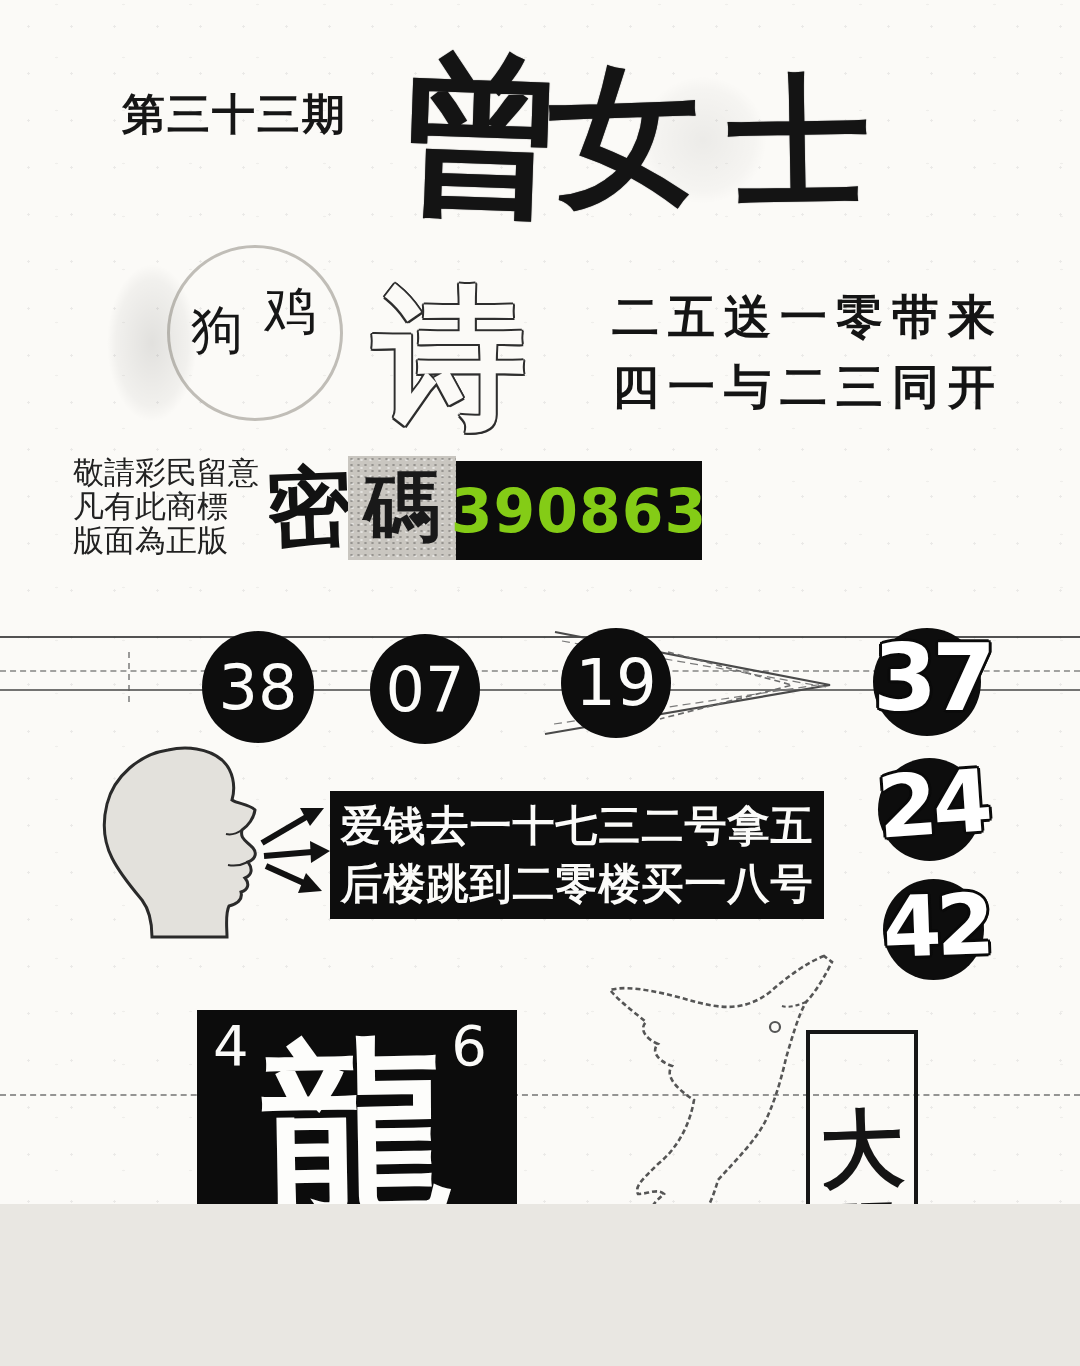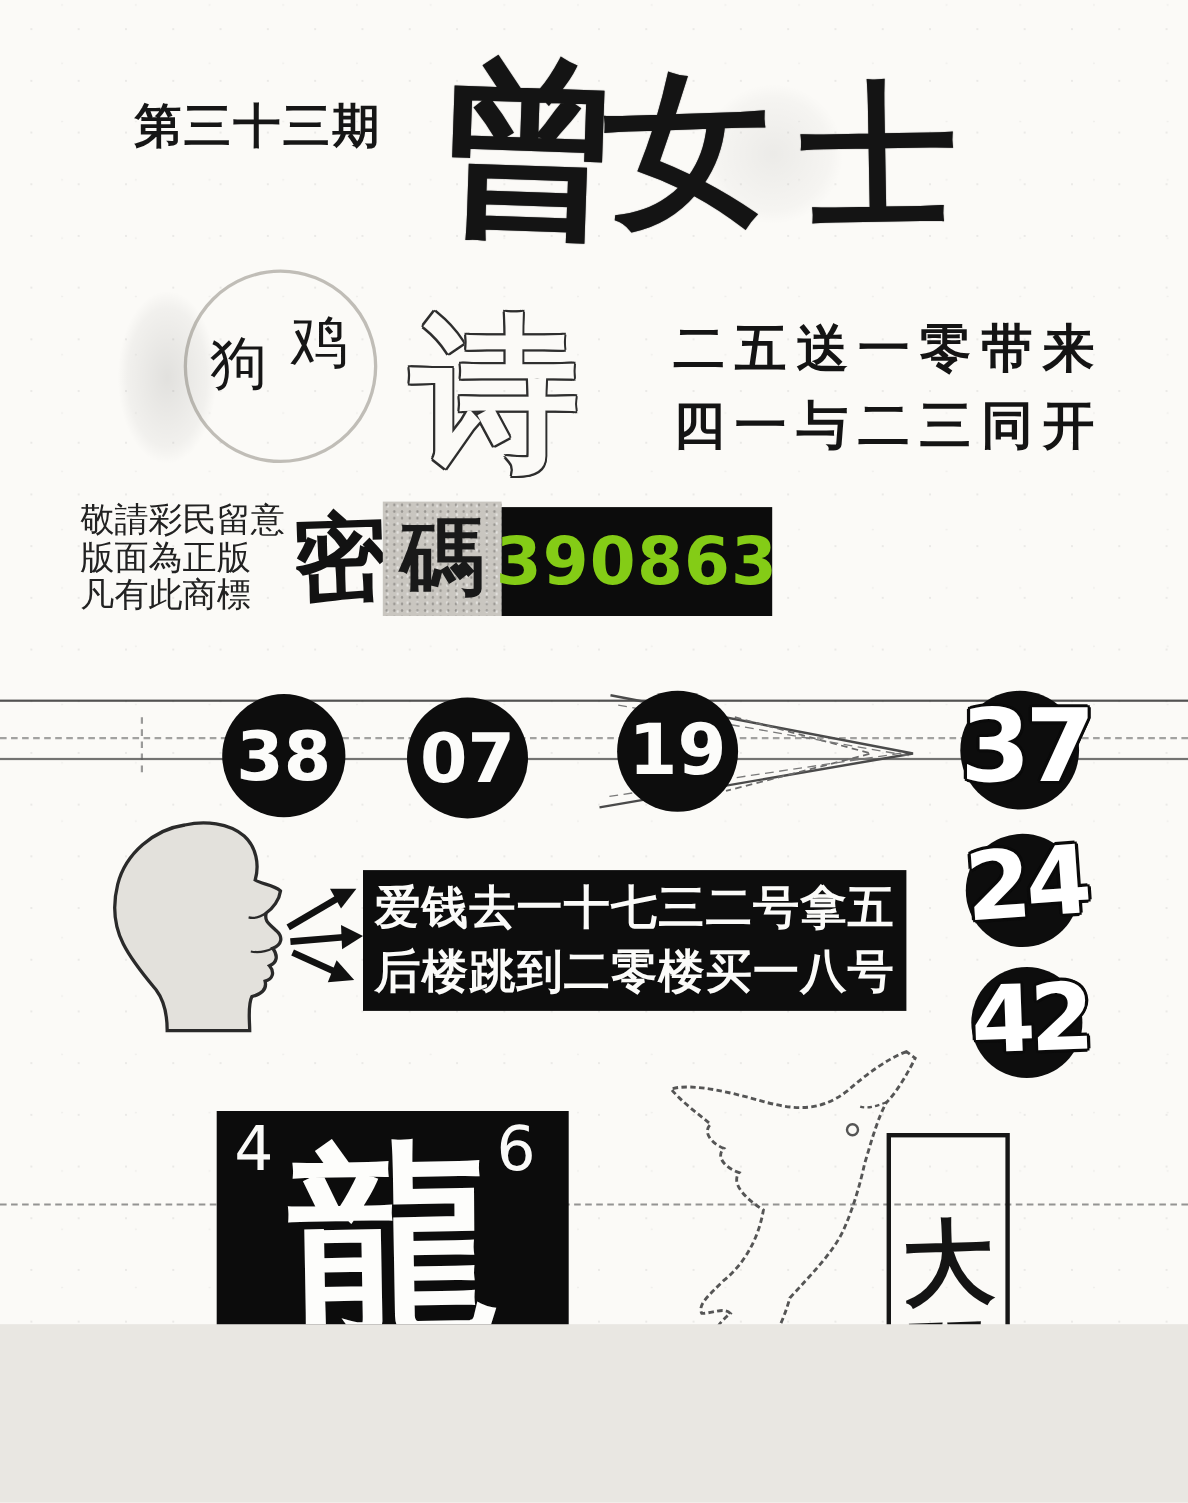--- a/index.html
+++ b/index.html
@@ -56,21 +56,21 @@
   
   .hline{left:0;width:1080px;}
   .l1{top:636px;height:2px;background:rgba(40,40,40,.8);}
   .l2{top:670px;border-top:2px dashed rgba(90,90,90,.55);}
   .l3{top:689px;height:2px;background:rgba(70,70,70,.75);}
   .l4{top:1094px;border-top:2px dashed rgba(80,80,80,.6);}
   .vdash{left:128px;top:652px;height:50px;border-left:2px dashed rgba(90,90,90,.6);}
   
   .ncircle{
     background:#0d0d0d;border-radius:50%;display:flex;align-items:center;justify-content:center;
-    color:#fcfcfa;font-family:"DejaVu Sans", sans-serif;font-weight:bold;
+    color:#fcfcfa;font-family:"DejaVu Sans", sans-serif;
   }
   .n38{left:202px;top:631px;width:112px;height:112px;font-size:62px;}
   .n05{left:370px;top:634px;width:110px;height:110px;font-size:62px;}
   .n19{left:561px;top:628px;width:110px;height:110px;font-size:64px;}
   .bigncircle{
     background:#0d0d0d;border-radius:50%;display:flex;align-items:center;justify-content:flex-start;
     overflow:visible;
   }
   .bignum{
     font-family:"DejaVu Sans", sans-serif;font-weight:700;color:#ffffff;letter-spacing:-5px;
@@ -125,22 +125,22 @@
 
   <div class="abs zcircle"></div>
   <div class="abs zdog">狗</div>
   <div class="abs zrooster">鸡</div>
   <div class="abs poemchar">诗</div>
   <div class="abs poemline p1">二五送一零带来</div>
   <div class="abs poemline p2">四一与二三同开</div>
 
   <div class="abs notice">
     <div class="nline">敬請彩民留意</div>
+    <div class="nline">凡有此商標</div>
     <div class="nline">版面為正版</div>
-    <div class="nline">凡有此商標</div>
   </div>
 
   <div class="abs mi">密</div>
   <div class="abs ma">
     <span>碼</span>
   </div>
   <div class="abs codebox">
     <span>390863</span>
   </div>
 

